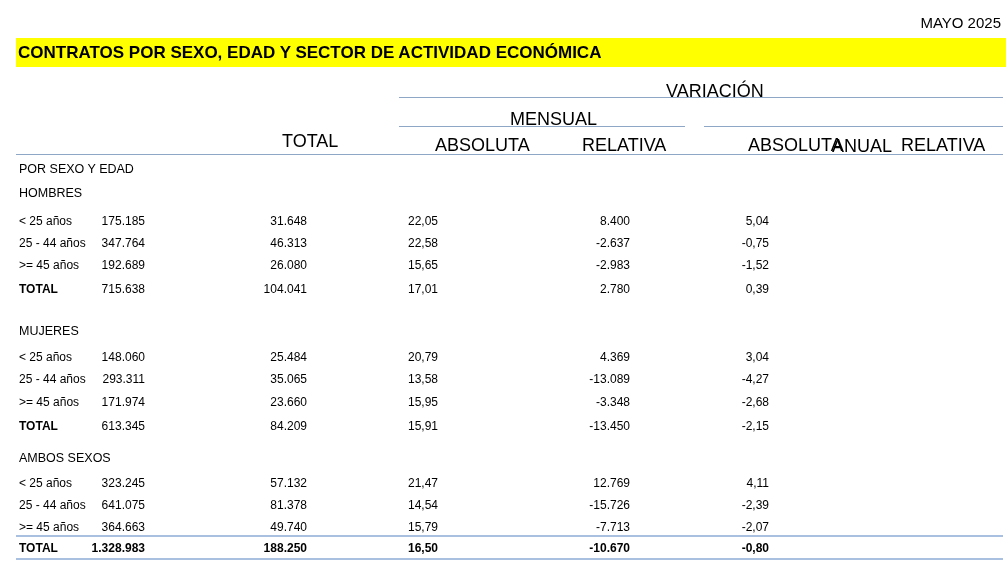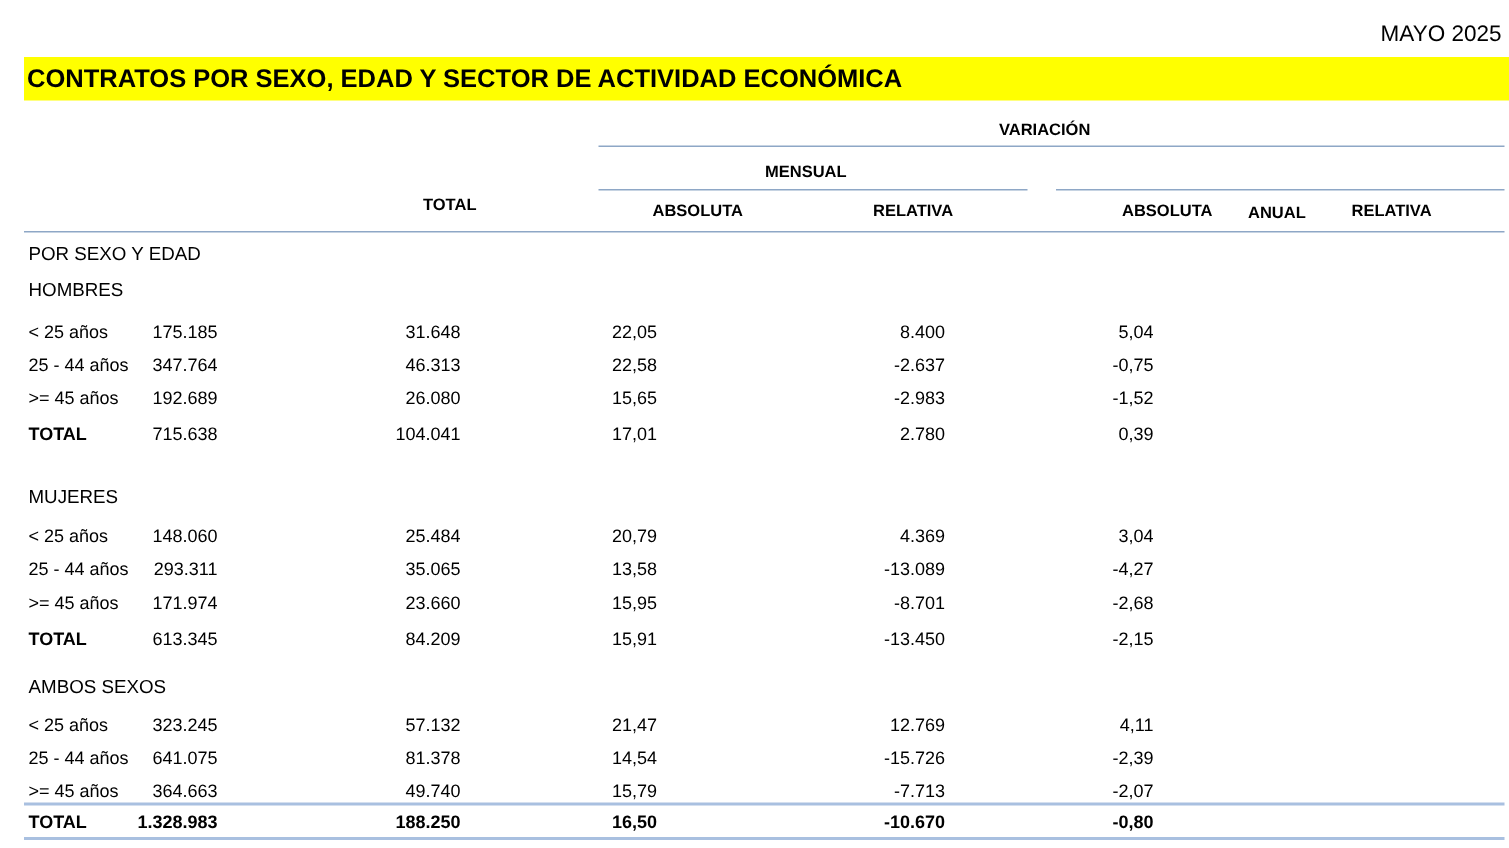--- a/index.html
+++ b/index.html
@@ -10,21 +10,21 @@
     .abs { position: absolute; white-space: nowrap; }
     .date { right: 5px; top: 14px; font-size: 15px; }
     .title-bar {
       position: absolute; left: 16px; top: 38px; width: 988px; height: 29px;
       background: #ffff00;
       padding-left: 36px;
     }
     .title-text {
       position: absolute; left: 2px; top: 5px; font-size: 17px; font-weight: bold;
     }
-    .hdr { font-size: 11px; font-weight: bold; }
+    .hdr { font-size: 18px; font-weight: normal; }
     .line { position: absolute; height: 1px; background: #8ea7c6; }
     .line2 { position: absolute; height: 2px; background: #a9c0e0; }
     .row { position: absolute; left: 0; width: 816px; height: 20px; font-size: 12px; }
     .row .label { position: absolute; left: 19px; top: 0; }
     .row .num { position: absolute; top: 0; text-align: center; }
     .c0 { right: 671px; }   
     .c1 { right: 509px; }   
     .c2 { right: 378px; }   
     .c3 { right: 186px; }   
     .c4 { right: 47px; }    
@@ -105,21 +105,21 @@
   <span class="num c1">35.065</span>
   <span class="num c2">13,58</span>
   <span class="num c3">-13.089</span>
   <span class="num c4">-4,27</span>
 </div>
 <div class="row" style="top:395px;">
   <span class="label">&gt;= 45 años</span>
   <span class="num c0">171.974</span>
   <span class="num c1">23.660</span>
   <span class="num c2">15,95</span>
-  <span class="num c3">-8.701</span>
+  <span class="num c3">-3.348</span>
   <span class="num c4">-2,68</span>
 </div>
 <div class="row" style="top:419px;">
   <span class="label bold">TOTAL</span>
   <span class="num c0">613.345</span>
   <span class="num c1">84.209</span>
   <span class="num c2">15,91</span>
   <span class="num c3">-13.450</span>
   <span class="num c4">-2,15</span>
 </div>

